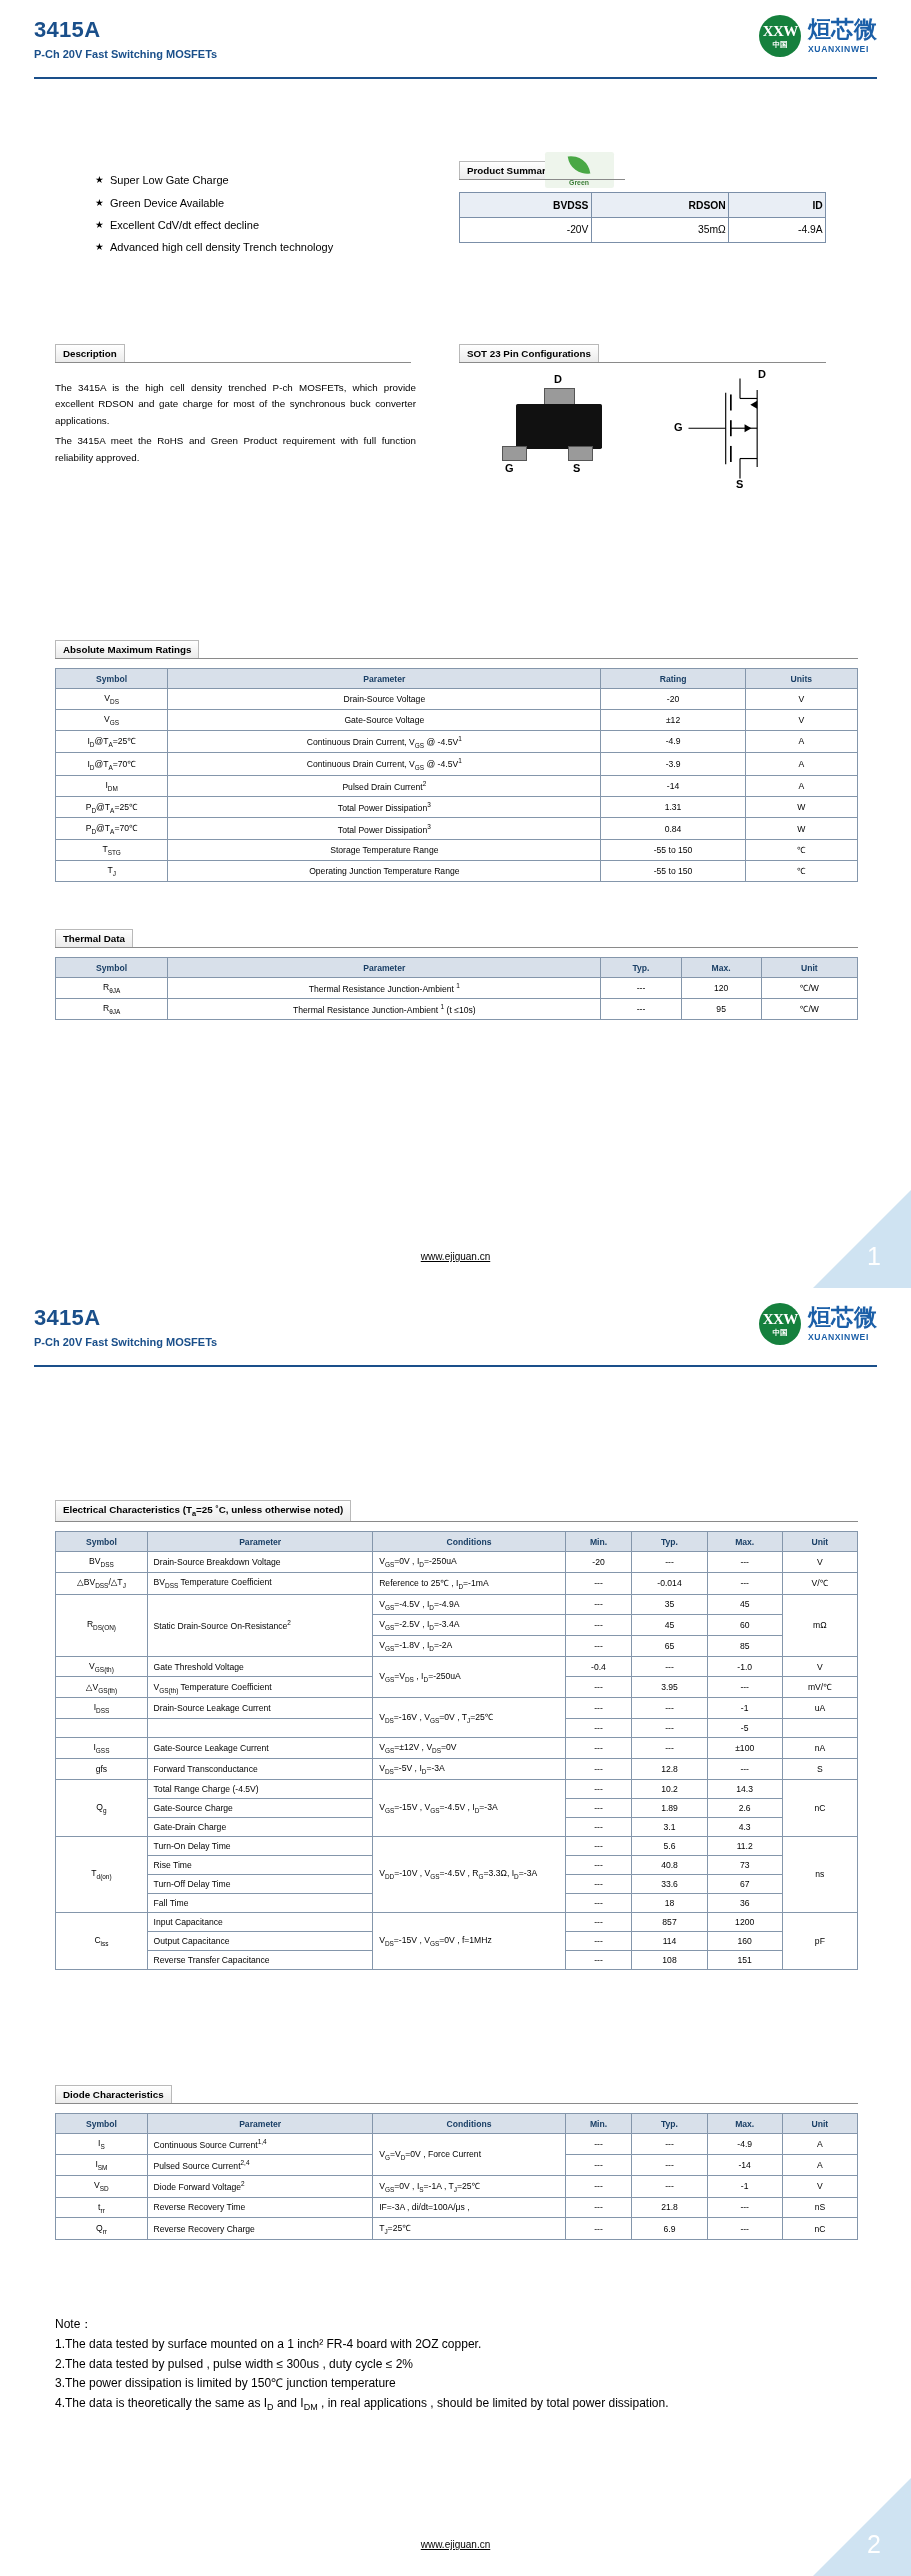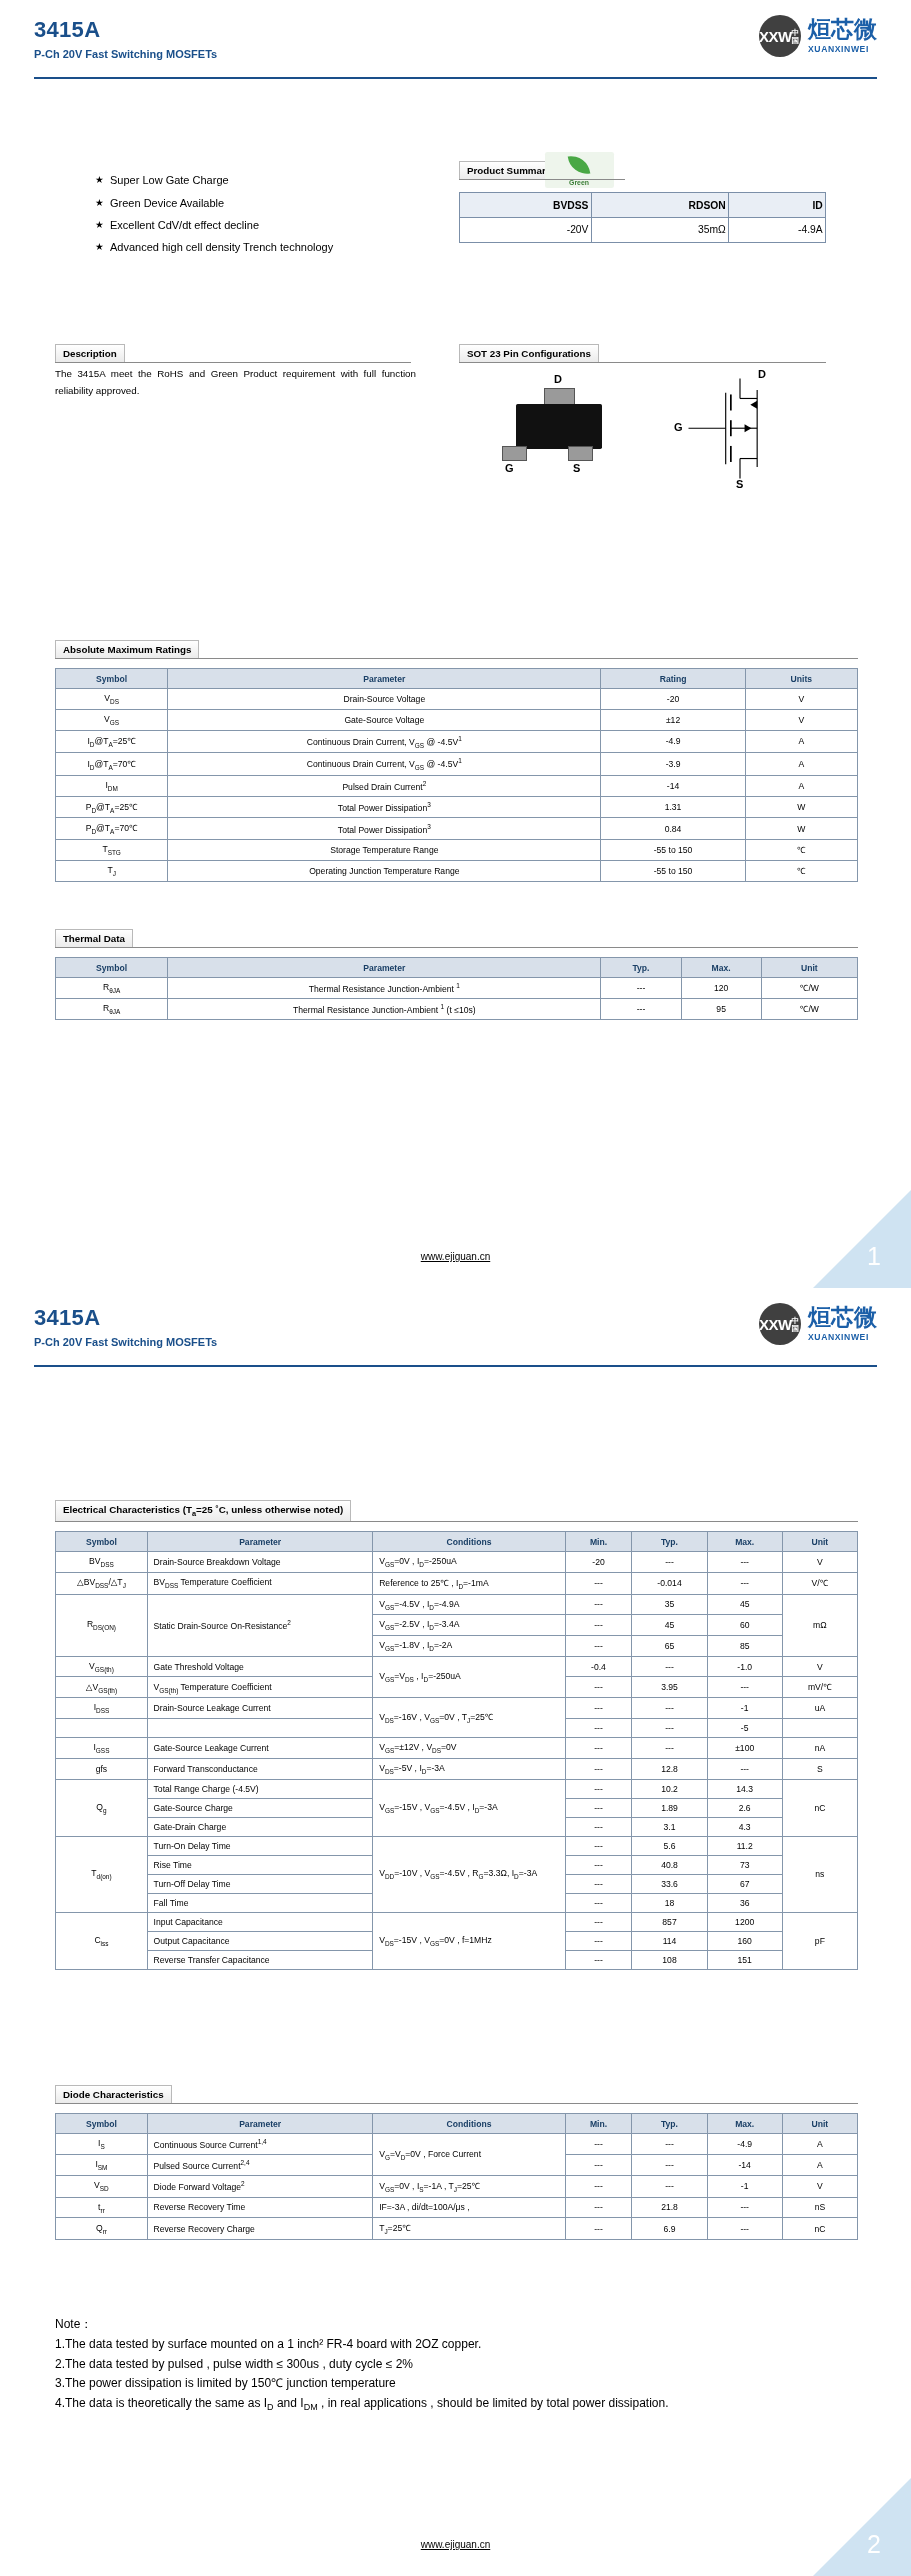--- a/index.html
+++ b/index.html
@@ -47,26 +47,27 @@
     position: absolute;
     right: 34px;
     top: 15px;
     display: flex;
     align-items: center;
     gap: 6.9px;
   }
   .logo .mark {
     width: 42px; height: 42px;
     border-radius: 50%;
-    background: #404040;
+    background: #15803d;
     color: #fff;
-    display:flex; flex-direction:row;
+    display:flex; flex-direction:column;
     align-items:center; justify-content:center;
     font-weight: bold;
     line-height: 1;
+    font-family: Liberation Serif, serif;
   }
   .logo .mark .m1 { font-size: 15px; letter-spacing:-0.6px;}
   .logo .mark .m2 { font-size: 7.5px; margin-top:1.7px;}
   .logo .txt .cn {
     font-size: 23px; font-weight: bold; color:#1b5fa8;
     font-family:"DejaVu Sans", sans-serif;
     line-height: 1;
   }
   .logo .txt .en {
     font-size: 8.6px; font-weight:bold; color:#1b5fa8;
@@ -267,20 +268,21 @@
         <td>-20V</td>
         <td>35mΩ</td>
         <td>-4.9A</td>
       </tr>
     </tbody>
       </table>
   </div>
 
   <div class="desc">
     <div class="tabwrap"><span class="tab">Description</span></div>
+    <p>The 3415A is the high cell density trenched P-ch MOSFETs, which provide excellent RDSON and gate charge for most of the synchronous buck converter applications.</p>
     <p class="second">The 3415A meet the RoHS and Green Product requirement with full function reliability approved.</p>
   </div>
 
   <div class="pins">
     <div class="tabwrap"><span class="tab">SOT 23 Pin Configurations</span></div>
     <div class="pkg">
       <div class="padT"></div>
       <div class="body"></div>
       <div class="padL"></div>
       <div class="padR"></div>

